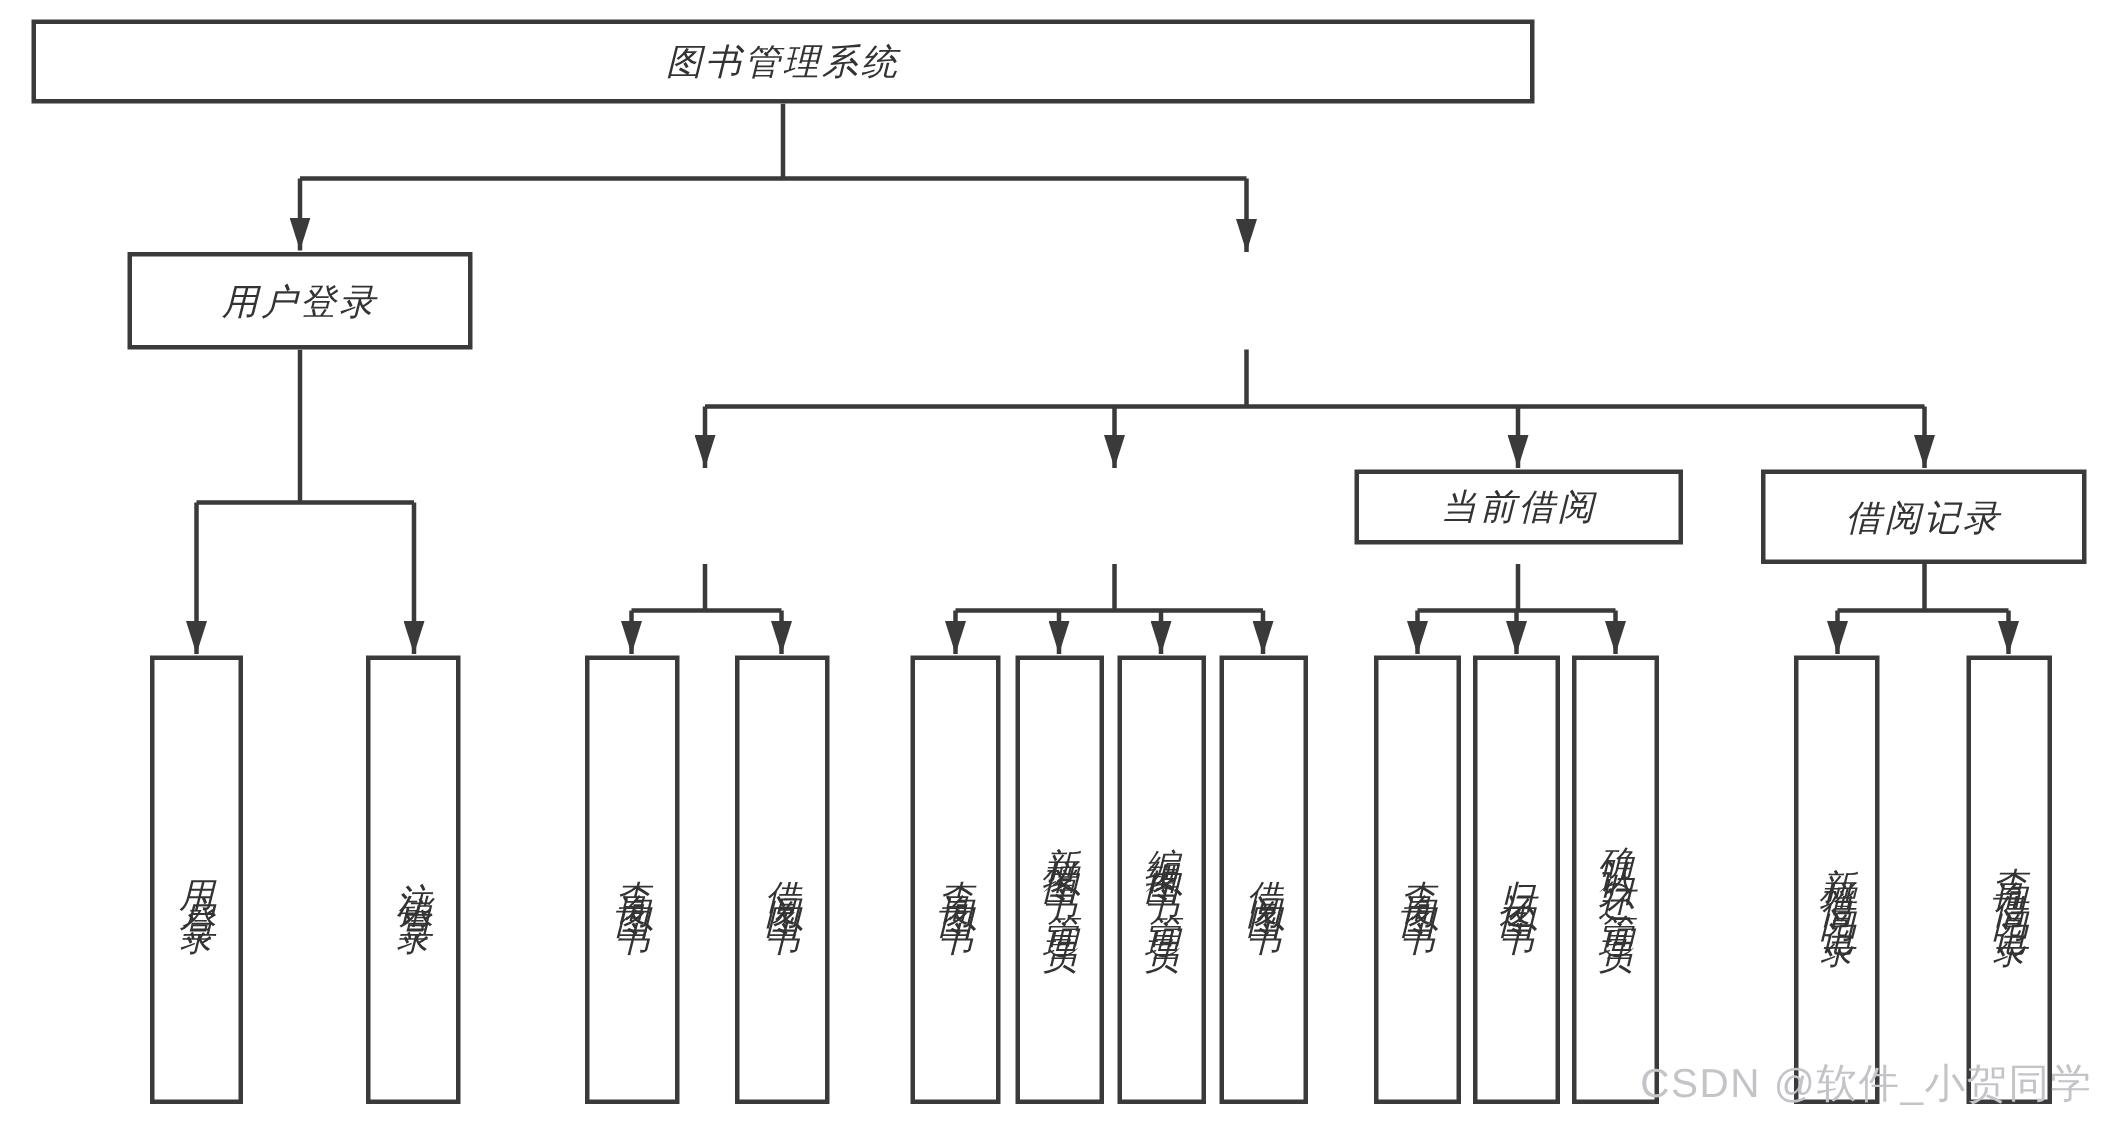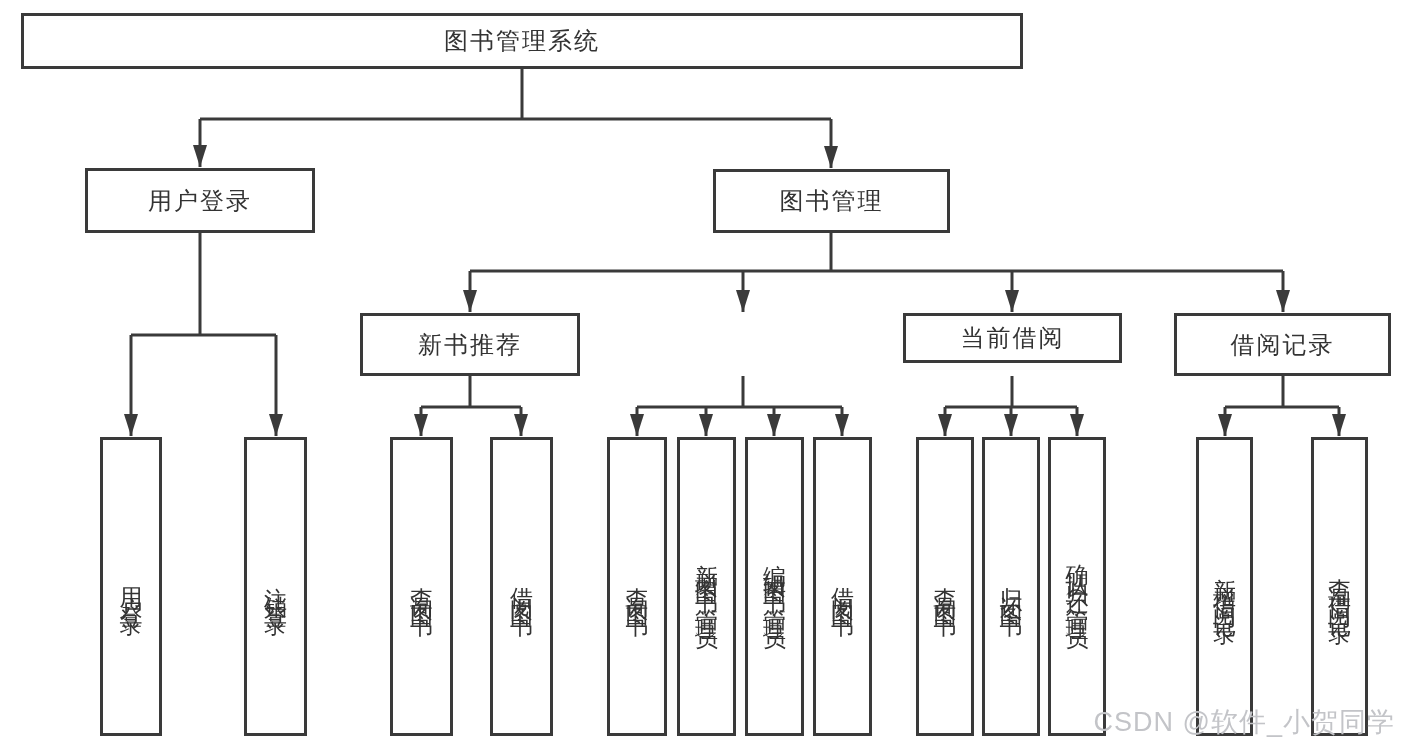--- a/index.html
+++ b/index.html
@@ -23,20 +23,21 @@
     position:absolute;
     box-sizing:border-box;
     border:3px solid var(--line);
     background:var(--bg);
     display:flex;align-items:center;justify-content:center;
     color:var(--text);
     font-size:24px;
     letter-spacing:2px;
     white-space:nowrap;
     z-index:1;
+    font-style:italic;
   }
   .leaf{
     writing-mode:vertical-rl;
     text-orientation:mixed;
     font-size:23px;
     letter-spacing:9px;
     line-height:1;
     white-space:normal;
   }
   .watermark{
@@ -88,23 +89,21 @@
     <line class="edge" x1="945" y1="407" x2="945" y2="436" marker-end="url(#ah)"></line>
     <line class="edge" x1="1011" y1="407" x2="1011" y2="436" marker-end="url(#ah)"></line>
     <line class="edge" x1="1077" y1="407" x2="1077" y2="436" marker-end="url(#ah)"></line>
     <line class="edge" x1="1225" y1="407" x2="1225" y2="436" marker-end="url(#ah)"></line>
     <line class="edge" x1="1339" y1="407" x2="1339" y2="436" marker-end="url(#ah)"></line>
   </svg>
 
   <div class="node" style="left:21px;top:13px;width:1002px;height:56px;">图书管理系统</div>
 
   <div class="node" style="left:85px;top:168px;width:230px;height:65px;">用户登录</div>
-  <div class="node" style="left:713px;top:169px;width:237px;height:64px;">图书管理</div>
 
-  <div class="node" style="left:360px;top:313px;width:220px;height:63px;">新书推荐</div>
   <div class="node" style="left:903px;top:313px;width:219px;height:50px;">当前借阅</div>
   <div class="node" style="left:1174px;top:313px;width:217px;height:63px;">借阅记录</div>
 
   <div class="node leaf" style="left:100px;top:437px;width:62px;height:299px;">用户登录</div>
   <div class="node leaf" style="left:244px;top:437px;width:63px;height:299px;">注销登录</div>
   <div class="node leaf" style="left:390px;top:437px;width:63px;height:299px;">查询图书</div>
   <div class="node leaf" style="left:490px;top:437px;width:63px;height:299px;">借阅图书</div>
   <div class="node leaf" style="left:607px;top:437px;width:60px;height:299px;">查询图书</div>
   <div class="node leaf" style="left:677px;top:437px;width:59px;height:299px;">新增图书（管理员）</div>
   <div class="node leaf" style="left:745px;top:437px;width:59px;height:299px;">编辑图书（管理员）</div>

